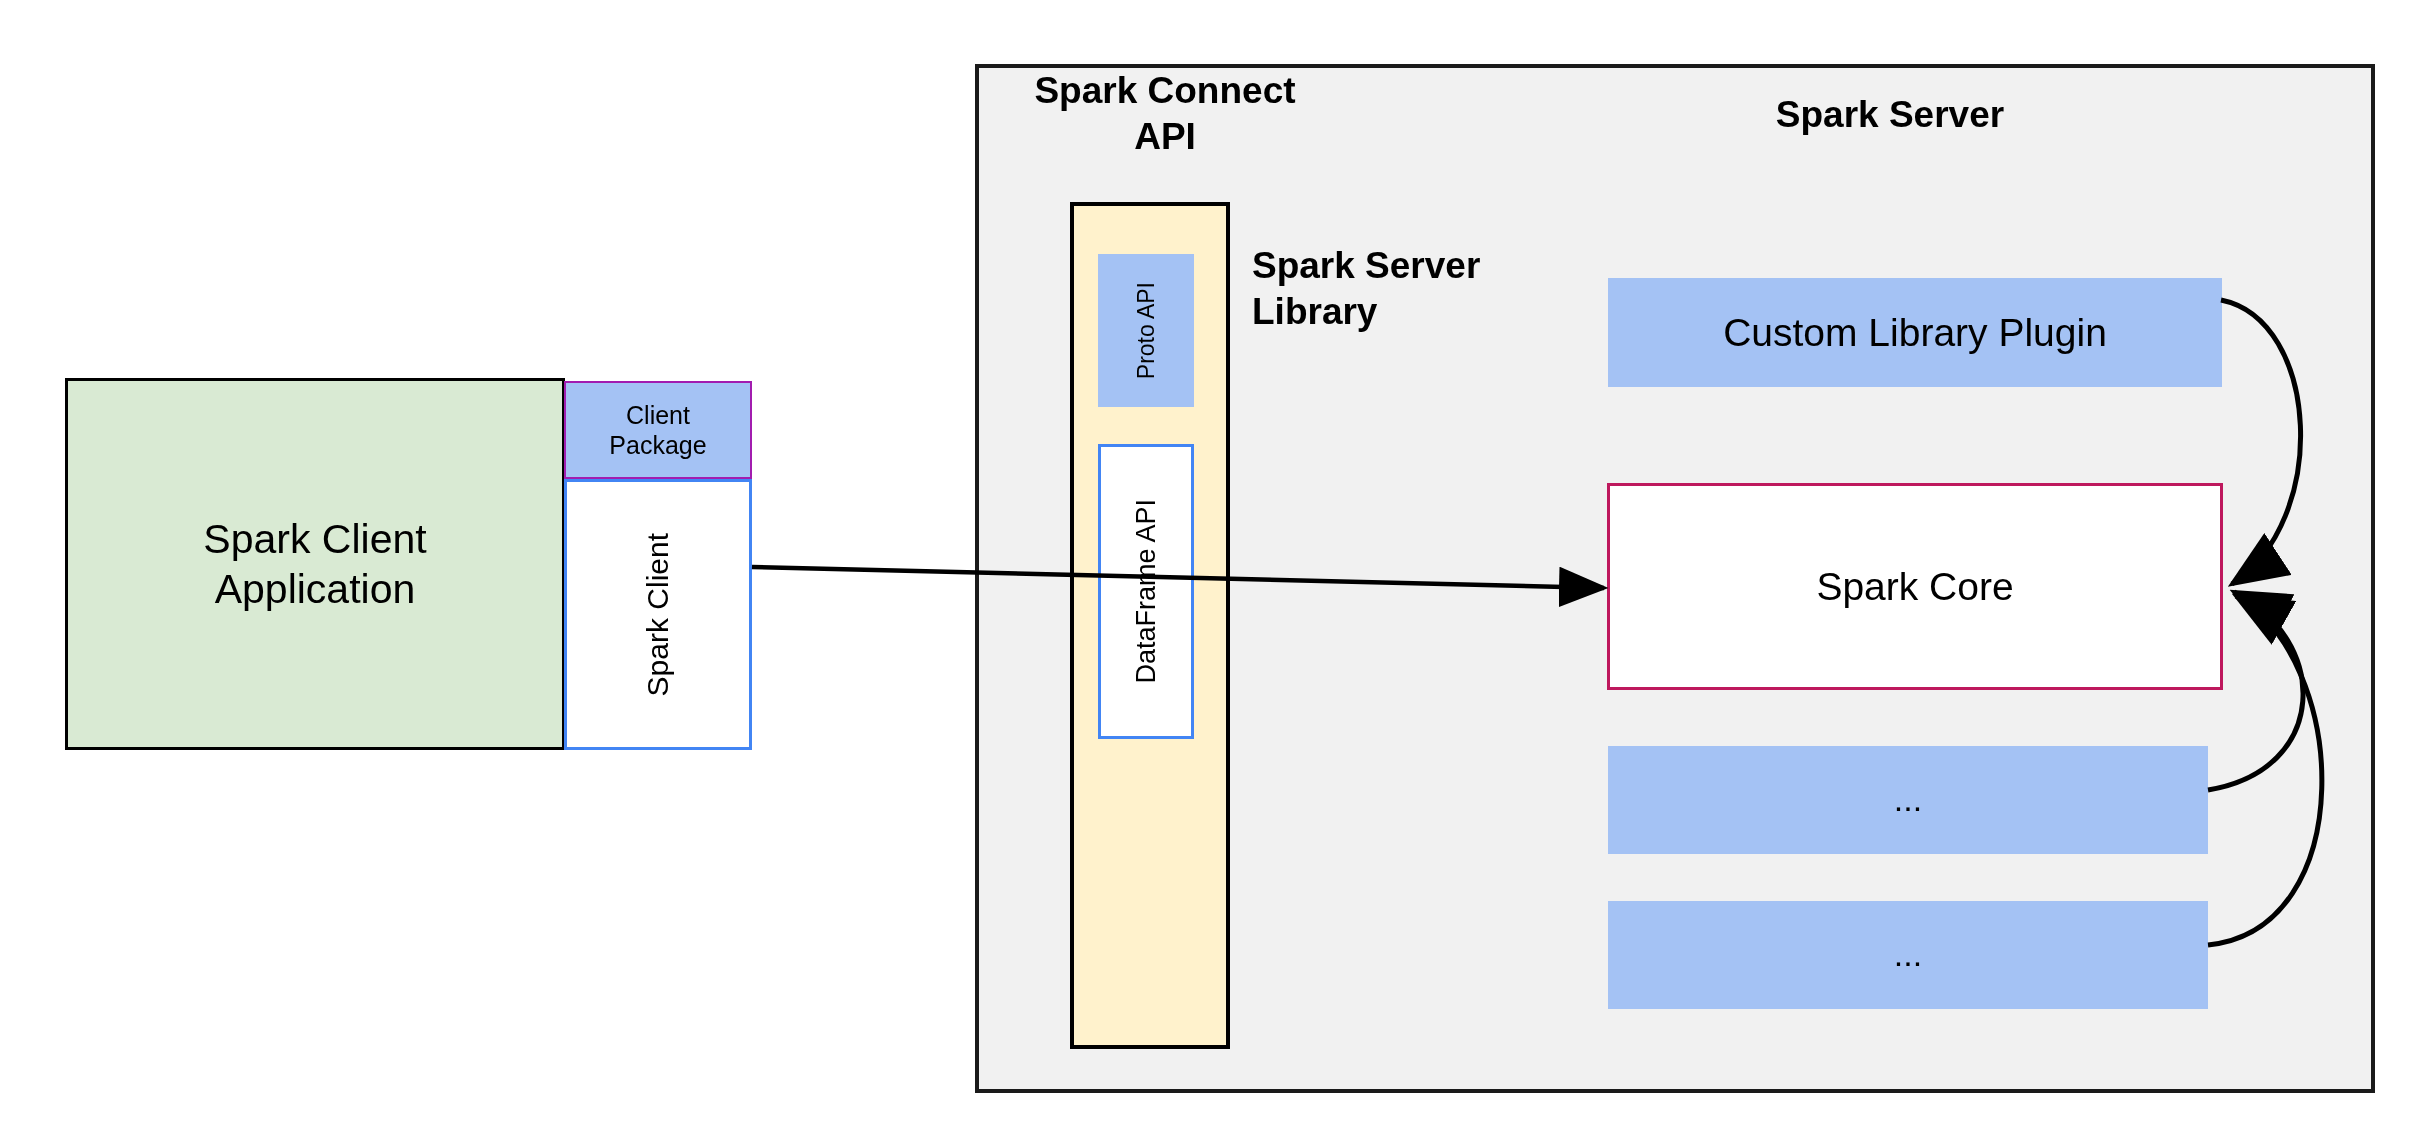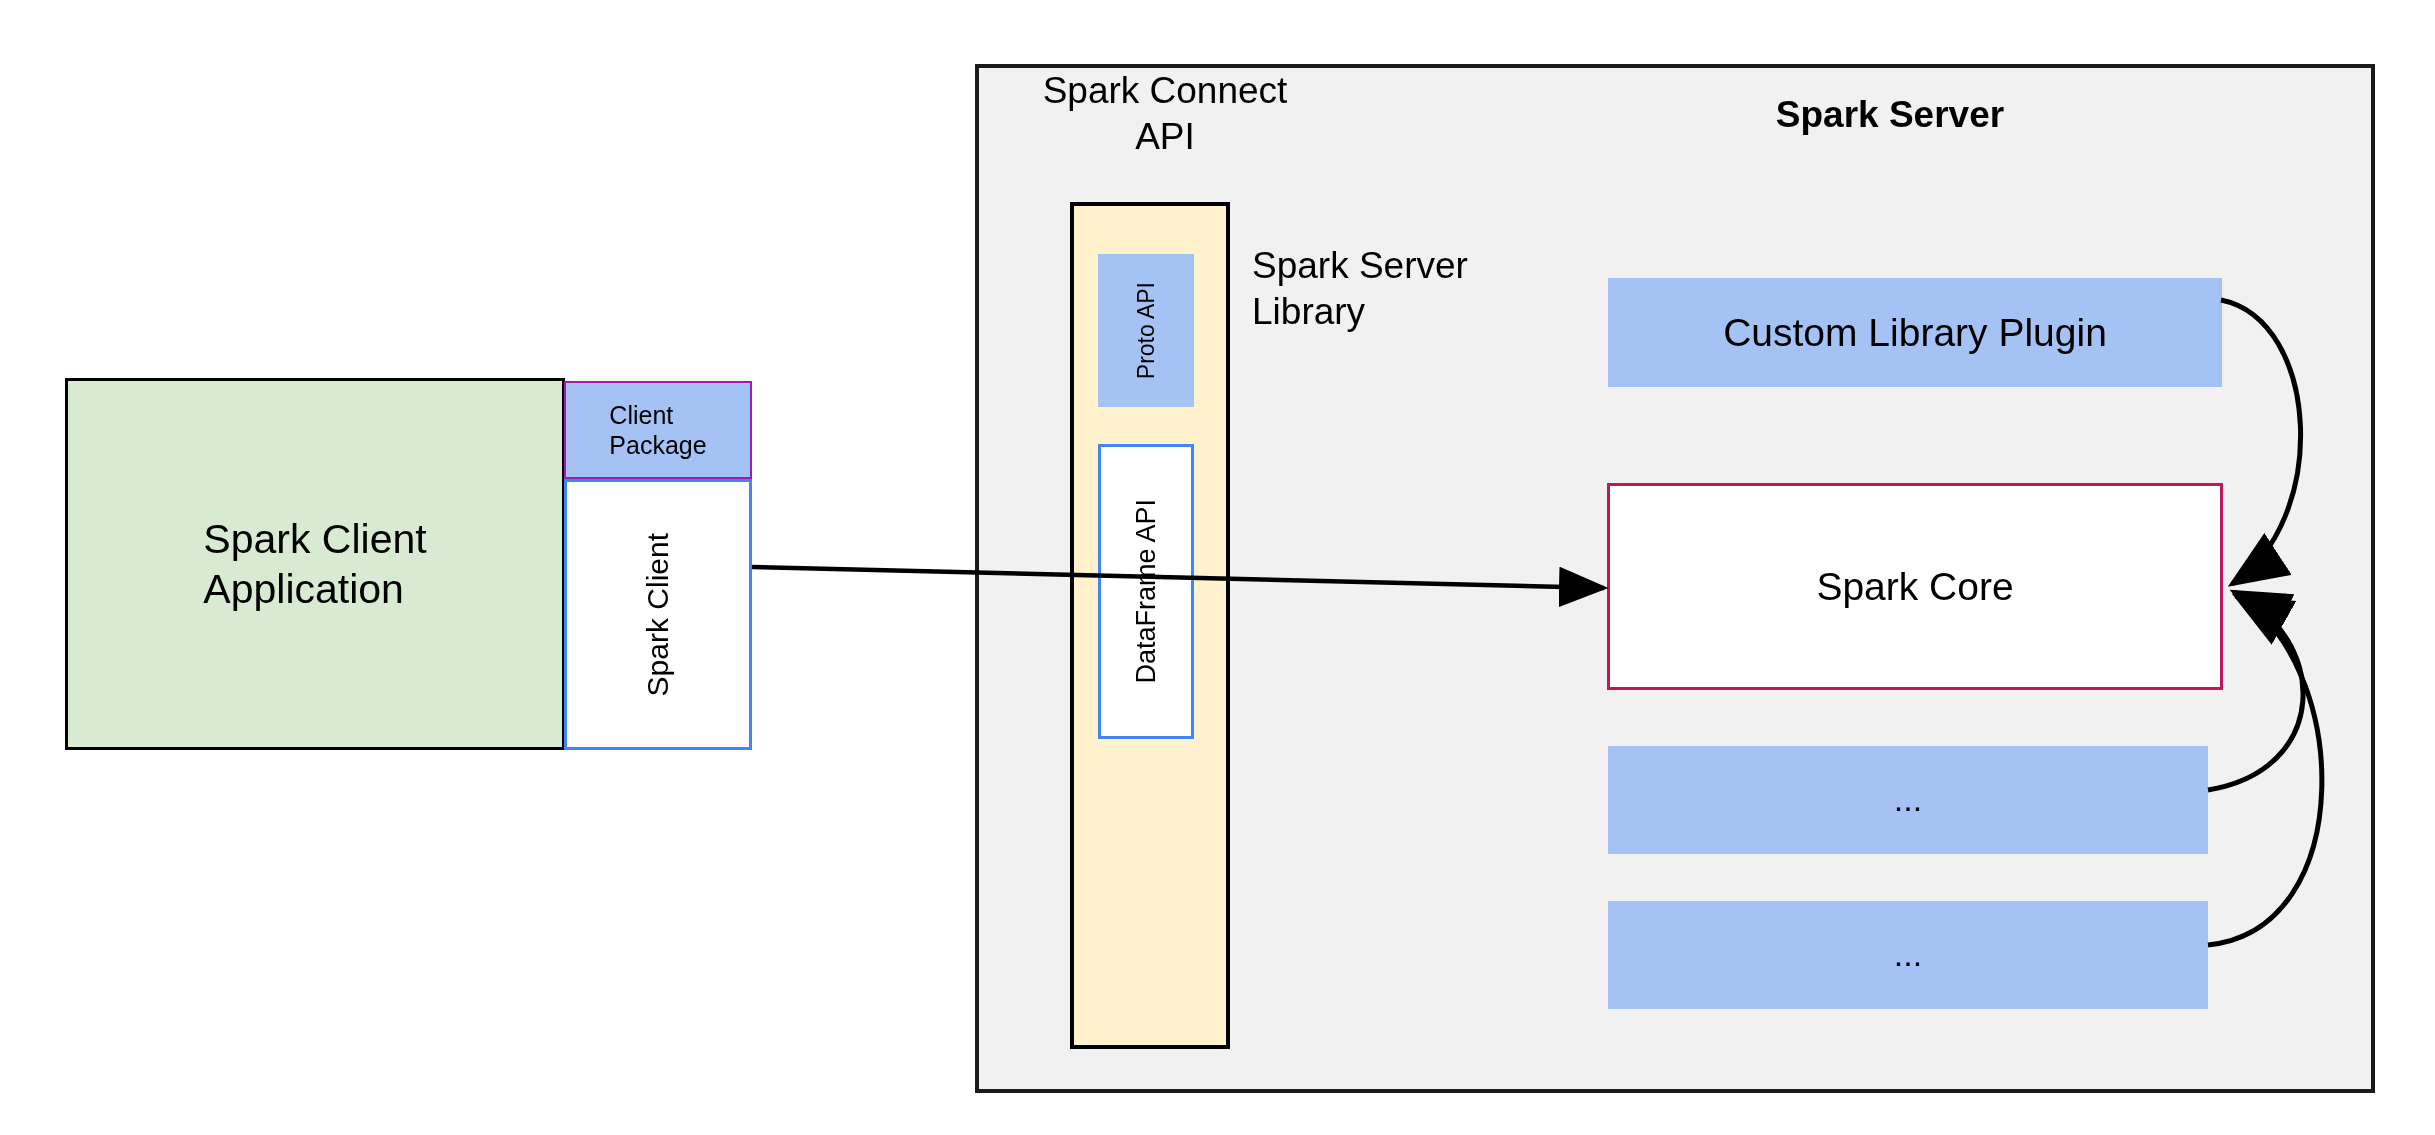--- a/index.html
+++ b/index.html
@@ -17,29 +17,31 @@
     height: 1135px;
     background: #ffffff;
     overflow: hidden;
   }
   .box {
     position: absolute;
     box-sizing: border-box;
     display: flex;
     align-items: center;
     justify-content: center;
+    text-align: center;
     line-height: 1.22;
   }
   .label {
     position: absolute;
     box-sizing: border-box;
     display: flex;
     align-items: flex-start;
     line-height: 1.25;
     white-space: pre-line;
+    font-weight: bold;
   }
 
   
   #client-app-box {
     left: 65px; top: 378px; width: 500px; height: 372px;
     background: #d9ead3;
     border: 3px solid #000000;
     font-size: 41px;
   }
   #client-package-box {

